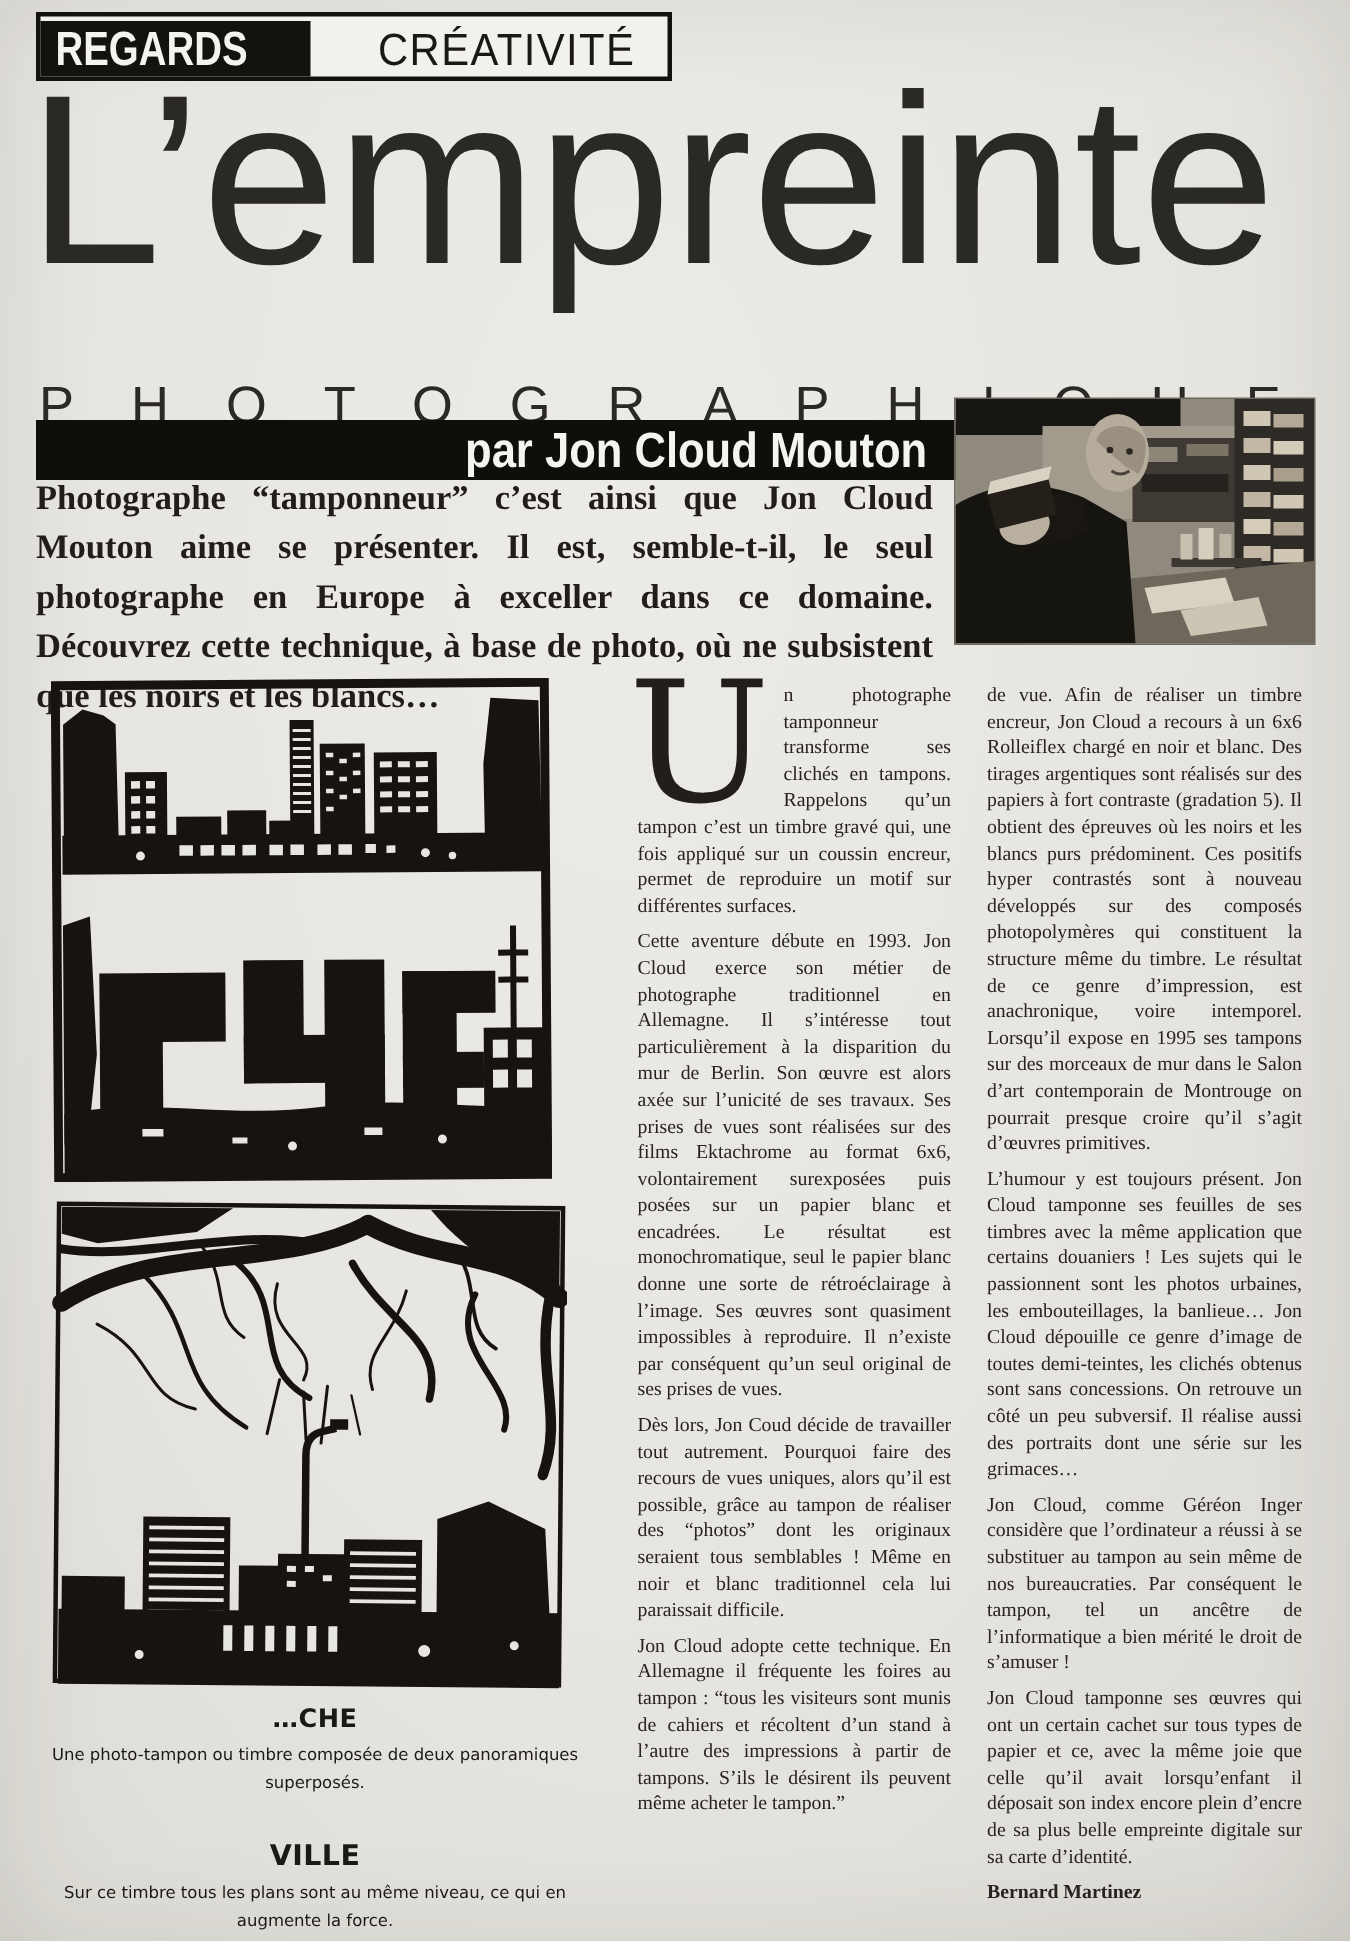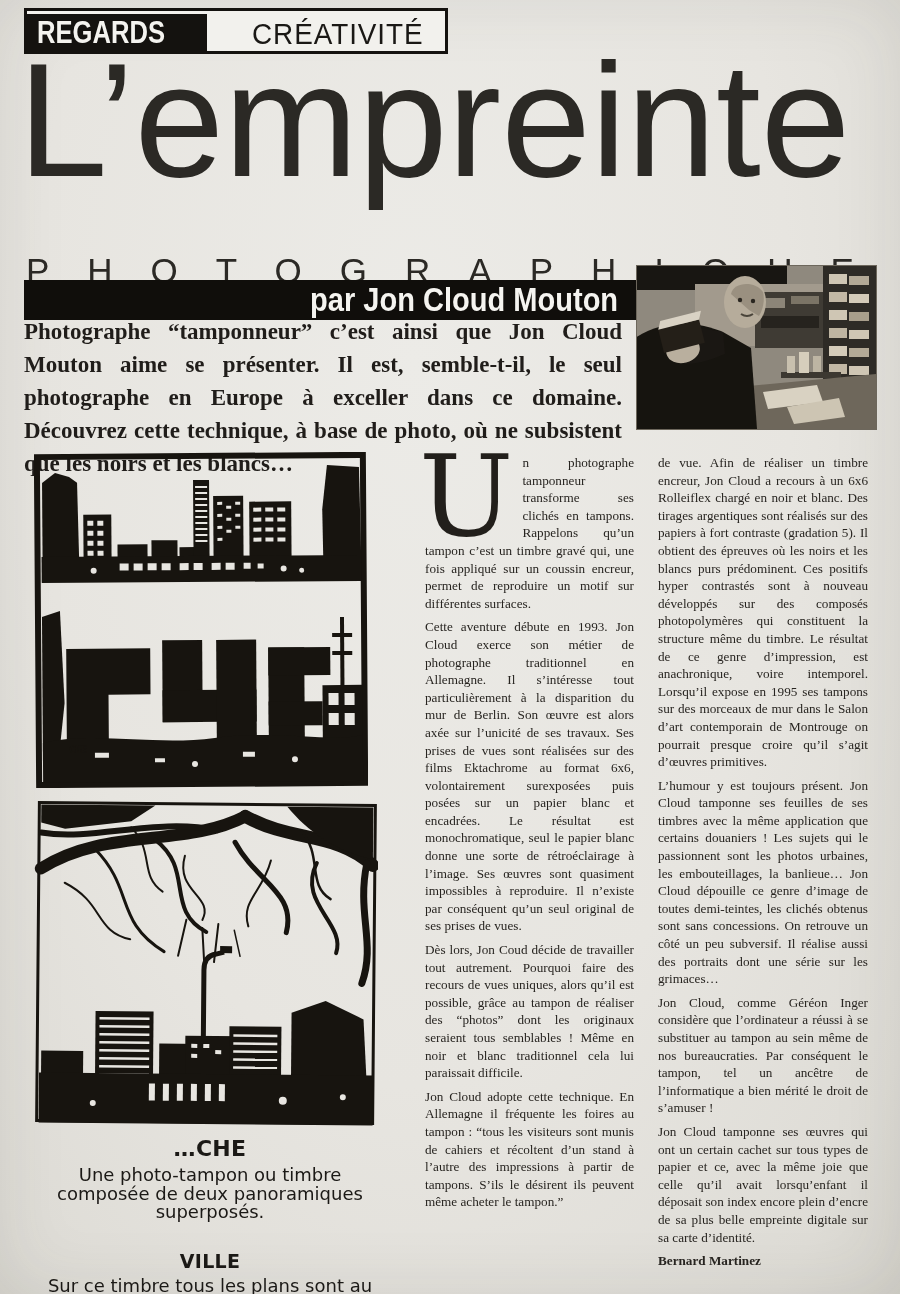--- a/index.html
+++ b/index.html
@@ -39,23 +39,23 @@
   .col-mid{left:419px;width:221px;}
   .col-right{left:652px;width:222px;}
   .dropcap{float:left;font-family:"DejaVu Serif",serif;font-size:112px;line-height:84px;
     padding:6px 9px 0 0;color:#221f1b;}
   .author{font-weight:bold;}
   
   .stamp1{position:absolute;left:34px;top:452px;width:334px;height:336px;}
   .stamp2{position:absolute;left:34px;top:800px;width:344px;height:326px;}
   .captions{position:absolute;left:30px;top:1136px;width:360px;text-align:center;
     font-family:"DejaVu Sans",sans-serif;color:#1b1916;}
-  .cap-title{font-weight:bold;font-size:22px;letter-spacing:.3px;margin:0 0 5px 0;}
+  .cap-title{font-weight:bold;font-size:17px;letter-spacing:.3px;margin:0 0 5px 0;}
   .cap-title2{font-size:19px;margin-top:28px;}
-  .cap-text{font-size:18px;line-height:18.5px;margin:0;}
+  .cap-text{font-size:11px;line-height:18.5px;margin:0;}
   svg{display:block;}
   .ink{fill:#17140f;}
   .ink-s{stroke:#17140f;fill:none;}
 </style>
 </head>
 <body>
 
 <div class="page">
 
   <div class="badge">

